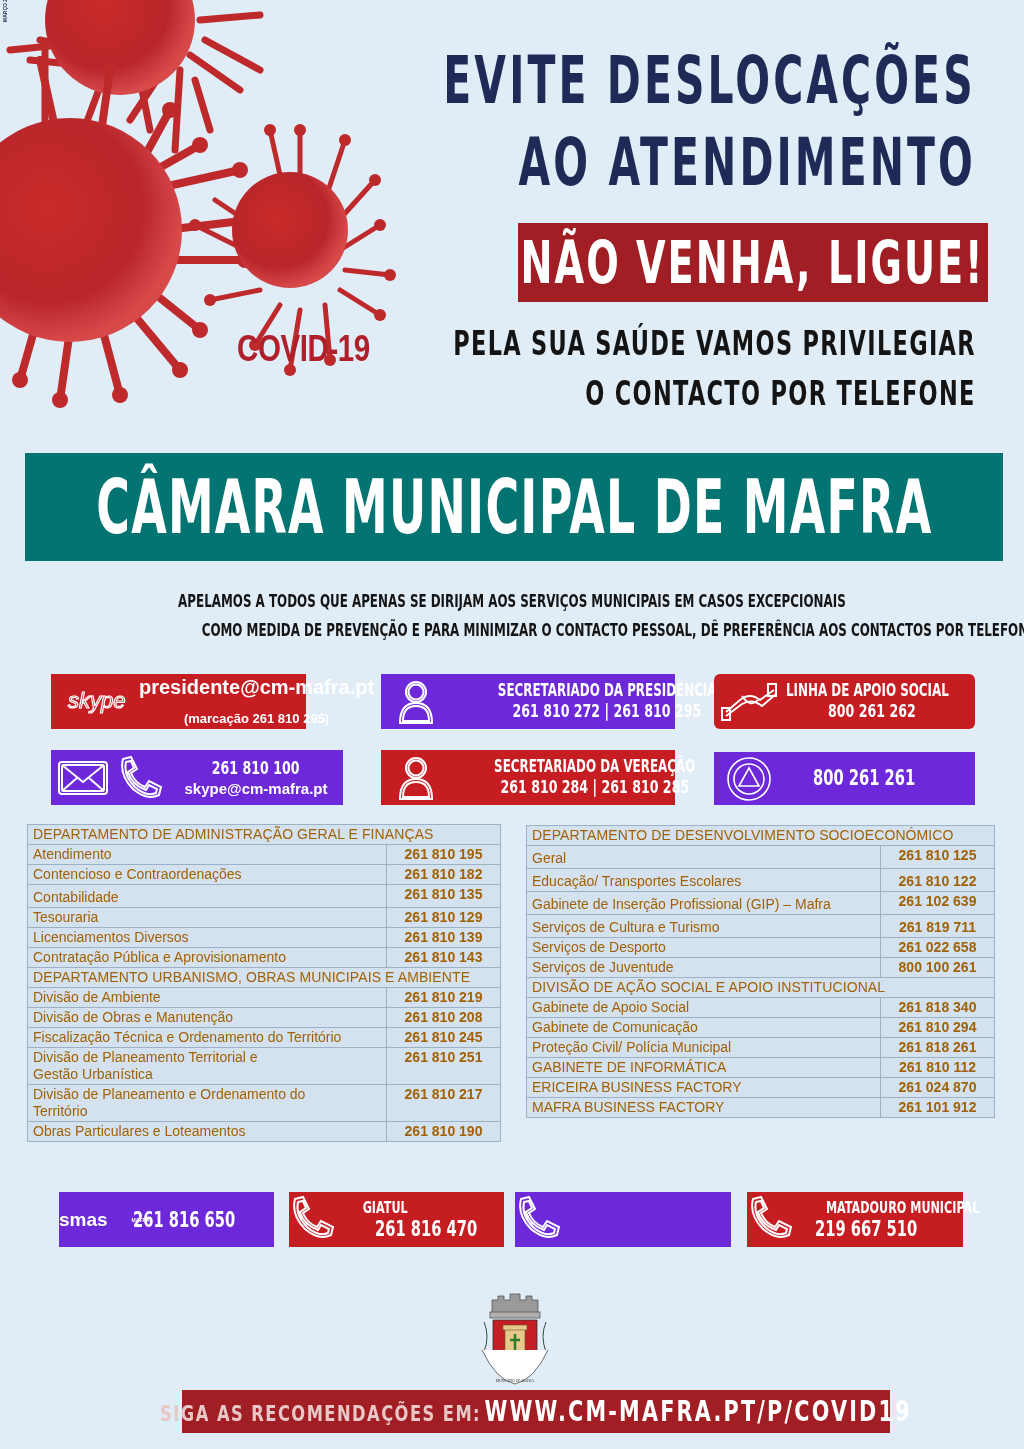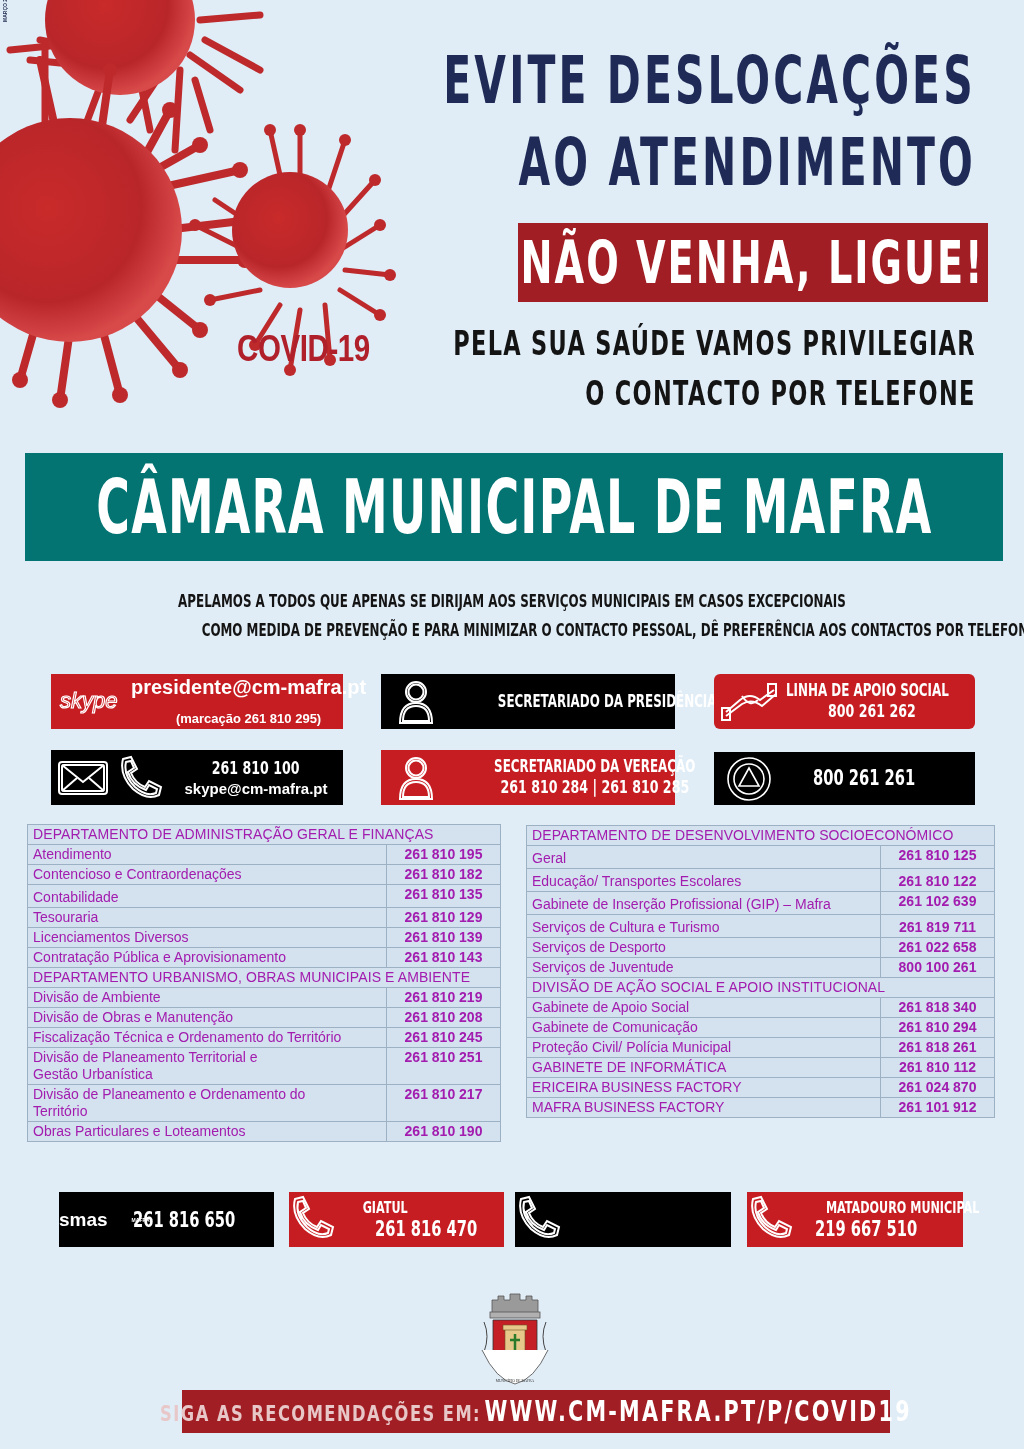--- a/index.html
+++ b/index.html
@@ -79,38 +79,38 @@
     .appeal span { display: inline-block; font-size: 17px; transform: scaleX(0.7); }
     .ap1 { top: 591px; }
     .ap2 { top: 620px; }
 
     
     .cbox {
       position: absolute; height: 55px; display: flex; align-items: center;
       color: #fff; cursor: pointer;
     }
     .red { background: #c61d23; }
-    .teal { background: #000000; }
+    .teal { background: #6d28d9; }
     .cbox .icon { flex: 0 0 auto; display: flex; align-items: center; justify-content: center; }
     .cbox .txt { flex: 1; text-align: center; line-height: 1.15; }
     .cond-t {
       font-family: "DejaVu Sans", sans-serif; font-weight: bold;
       display: inline-block; transform: scaleX(0.7); white-space: nowrap;
     }
     .arial-t { font-family: "Liberation Sans", sans-serif; font-weight: bold; white-space: nowrap; }
 
     
     table.dir {
       position: absolute; border-collapse: collapse;
       font-family: "Liberation Sans", sans-serif; font-size: 14px;
       background: #d4e1ee;
     }
     table.dir td {
       border: 1px solid #9db1c4; padding: 1px 5px 1px 5px;
-      vertical-align: top; line-height: 17px; color: #a21caf;
+      vertical-align: top; line-height: 17px; color: #a16207;
     }
     table.dir td.hdr { font-weight: normal; letter-spacing: 0.1px; }
     table.dir td.num { font-weight: bold; text-align: center; width: 114px; }
     table.dir td.lbl { font-weight: normal; }
 
     .bbox { position: absolute; height: 55px; top: 1192px; display: flex; align-items: center; color: #fff; }
 
     .crest { position: absolute; left: 470px; top: 1292px; width: 90px; height: 95px; }
 
     .footer {
@@ -233,21 +233,21 @@
 <div class="sub1">PELA SUA SAÚDE VAMOS PRIVILEGIAR</div>
 <div class="sub2">O CONTACTO POR TELEFONE</div>
 
 <div class="banner">
   <span>CÂMARA MUNICIPAL DE MAFRA</span>
 </div>
 
 <div class="appeal ap1"><span>APELAMOS A TODOS QUE APENAS SE DIRIJAM AOS SERVIÇOS MUNICIPAIS EM CASOS EXCEPCIONAIS</span></div>
 <div class="appeal ap2"><span>COMO MEDIDA DE PREVENÇÃO E PARA MINIMIZAR O CONTACTO PESSOAL, DÊ PREFERÊNCIA AOS CONTACTOS POR TELEFONE OU POR E-MAIL</span></div>
 
-<div class="cbox red" style="left:51px; top:674px; width:292px;">
+<div class="cbox red" style="left:51px; top:674px; width:255px;padding-left:8px;">
   <div class="icon" style="width:80px;">
     <svg width="66" height="26" viewBox="0 0 66 26">
       <text x="2" y="19" font-family="Liberation Sans, sans-serif" font-size="22" font-style="italic" fill="none" stroke="#fff" stroke-width="1.2">skype</text>
     </svg>
   </div>
   <div class="txt">
     <div class="arial-t" style="font-size:20px;">presidente@cm-mafra.pt</div>
     <div class="arial-t" style="font-size:13px; margin-top:13px;">(marcação 261 810 295)</div>
   </div>
 </div>
@@ -256,20 +256,21 @@
   <div class="icon" style="width:70px;">
     <svg width="40" height="46" viewBox="0 0 40 46" fill="none" stroke="#fff" stroke-width="2">
       <circle cx="20" cy="13" r="10"></circle>
         <circle cx="20" cy="13" r="7.5"></circle>
       <path d="M4 44 Q4 24 20 24 Q36 24 36 44 Z"></path>
         <path d="M7 42 Q7 27 20 27 Q33 27 33 42 Z"></path>
     </svg>
   </div>
   <div class="txt">
     <div><span class="cond-t" style="font-size:17px;">SECRETARIADO DA PRESIDÊNCIA</span></div>
+    <div><span class="cond-t" style="font-size:18px;">261 810 272  |  261 810 295</span></div>
   </div>
 </div>
 
 <div class="cbox red" style="left:714px; top:674px; width:261px;border-radius:6px;">
   <div class="icon" style="width:72px;">
     <svg width="60" height="40" viewBox="0 0 60 40" fill="none" stroke="#fff" stroke-width="2">
       <path d="M6 30 L20 18 Q30 10 40 18 L54 8"></path>
         <path d="M6 34 L22 22 Q32 16 42 24 L56 12"></path>
       <path d="M22 14 Q30 26 38 18"></path>
         <rect x="48" y="2" width="8" height="12"></rect>

